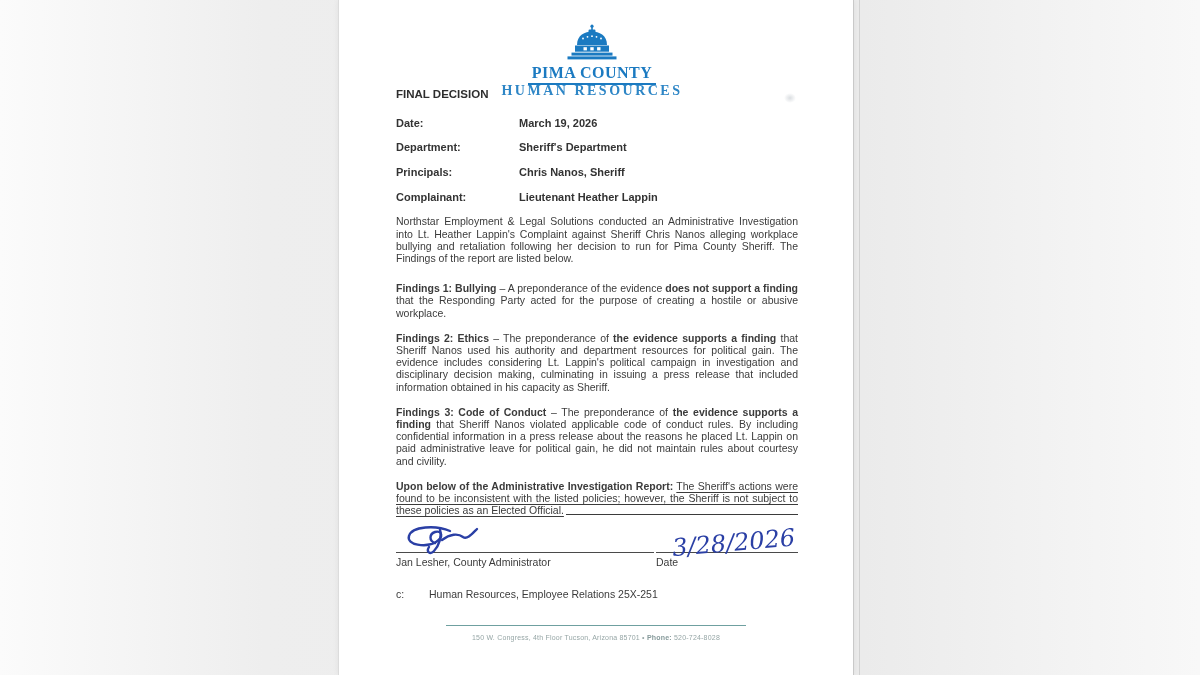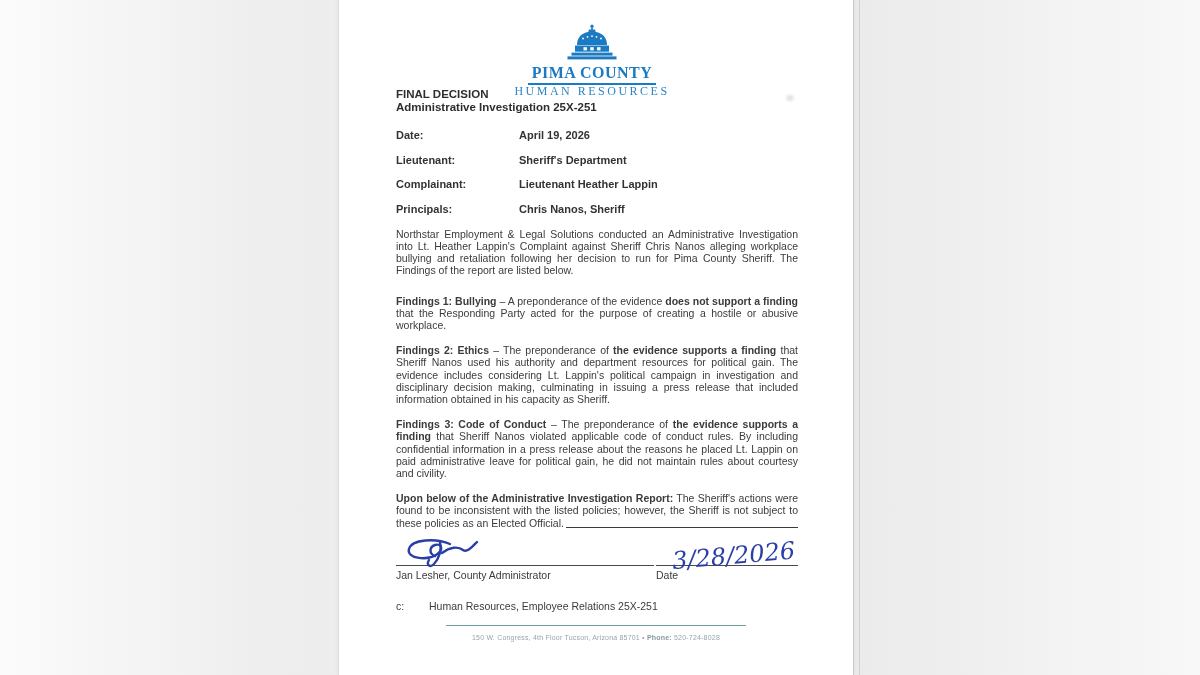--- a/index.html
+++ b/index.html
@@ -19,34 +19,34 @@
   .page-edge{
     position:absolute;top:0;height:675px;width:1px;background:#d2d2d2;
   }
   .logo{position:absolute;left:0;right:8px;top:24px;text-align:center;}
   .logo .org{
     font-family:"Liberation Serif",serif;font-weight:bold;font-size:16px;
     color:#1b7ac1;letter-spacing:0.5px;line-height:16px;margin-top:1px;
   }
   .logo .rule{width:128px;height:2px;background:#1b7ac1;margin:2px auto 2px auto;}
   .logo .dept{
-    font-family:"Liberation Serif",serif;font-weight:normal;font-size:12px;
+    font-family:"Liberation Serif",serif;font-weight:bold;font-size:14px;
     color:#2e86c6;letter-spacing:2.5px;line-height:8px;
   }
   .content{
     position:absolute;left:57px;top:88px;width:402px;
     color:#3b3b3b;font-size:10.5px;line-height:12.2px;
   }
   .title{text-align:left;font-weight:bold;font-size:11.5px;line-height:12.5px;color:#2e2e2e;}
   .meta{margin-top:16px;}
   .meta-row{display:flex;margin-bottom:12.5px;font-weight:bold;font-size:11px;color:#333;}
   .meta-row .lab{width:123px;flex:0 0 123px;}
   .para{text-align:justify;margin-top:4px;position:relative;}
   .para .b{font-weight:bold;}
-  .para .u{text-underline-offset:2px;}
+  .para .u{text-decoration:underline;text-underline-offset:2px;}
   .fill-line{position:absolute;left:170px;right:0;bottom:1px;border-bottom:1.2px solid #3b3b3b;}
   .sigrow{display:flex;margin-top:8px;align-items:flex-end;}
   .sigcol{position:relative;}
   .sigcol.left{width:258px;margin-right:2px;}
   .sigcol.right{width:142px;margin-left:0;}
   .sigline{border-bottom:1.3px solid #4a4a4a;height:0;}
   .sig-svg{display:block;margin-left:6px;margin-bottom:-6px;}
   .date-svg{display:block;margin-left:10px;margin-bottom:-7px;}
   .siglabel{font-size:10.5px;color:#3b3b3b;margin-top:3px;}
   .ccrow{display:flex;margin-top:19px;font-size:10.5px;color:#3b3b3b;}
@@ -92,38 +92,37 @@
       <div class="org">PIMA COUNTY</div>
       <div class="rule"></div>
       <div class="dept">HUMAN RESOURCES</div>
     </div>
 
     <div class="artifact" style="left:445px;top:93px;"></div>
 
     <div class="content">
 
       <div class="title">FINAL DECISION</div>
-      <div class="title">Administrative Investigation 25X-251</div>
 
       <div class="meta">
         <div class="meta-row">
           <span class="lab">Date:</span>
-          <span class="val">April 19, 2026</span>
+          <span class="val">March 19, 2026</span>
         </div>
         <div class="meta-row">
-          <span class="lab">Lieutenant:</span>
+          <span class="lab">Department:</span>
           <span class="val">Sheriff's Department</span>
+        </div>
+        <div class="meta-row">
+          <span class="lab">Principals:</span>
+          <span class="val">Chris Nanos, Sheriff</span>
         </div>
         <div class="meta-row">
           <span class="lab">Complainant:</span>
           <span class="val">Lieutenant Heather Lappin</span>
-        </div>
-        <div class="meta-row">
-          <span class="lab">Principals:</span>
-          <span class="val">Chris Nanos, Sheriff</span>
         </div>
       </div>
 
       <div class="para">Northstar Employment &amp; Legal Solutions conducted an Administrative Investigation into Lt. Heather Lappin's Complaint against Sheriff Chris Nanos alleging workplace bullying and retaliation following her decision to run for Pima County Sheriff. The Findings of the report are listed below.</div>
 
       <div class="para" style="margin-top:18px;"><span class="b">Findings 1:  Bullying</span><span> – A preponderance of the evidence </span><span class="b">does not support a finding</span><span> that the Responding Party acted for the purpose of creating a hostile or abusive workplace.</span></div>
 
       <div class="para" style="margin-top:13px;"><span class="b">Findings 2: Ethics</span><span> –  The preponderance of </span><span class="b">the evidence supports a finding</span><span> that Sheriff Nanos used his authority and department resources for political gain. The evidence includes considering Lt. Lappin's political campaign in investigation and disciplinary decision making, culminating in issuing a press release that included information obtained in his capacity as Sheriff.</span></div>
 
       <div class="para" style="margin-top:13px;"><span class="b">Findings 3: Code of Conduct</span><span> –  The preponderance of </span><span class="b">the evidence supports a finding</span><span> that Sheriff Nanos violated applicable code of conduct rules. By including confidential information in a press release about the reasons he placed Lt. Lappin on paid administrative leave for political gain, he did not maintain rules about courtesy and civility.</span></div>

